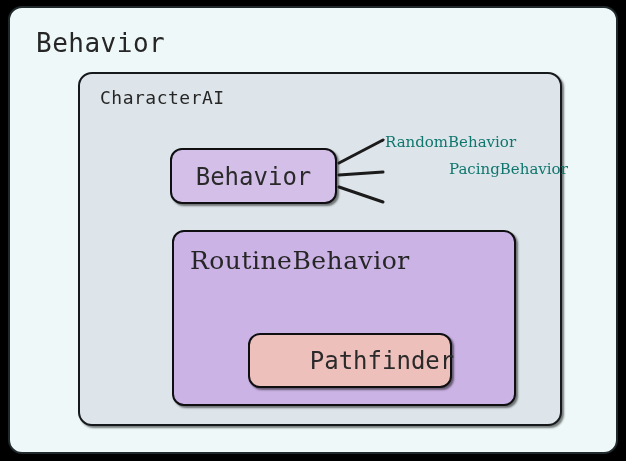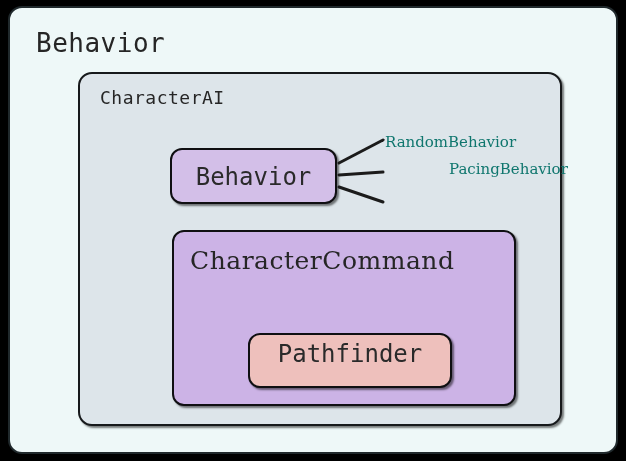--- a/index.html
+++ b/index.html
@@ -113,21 +113,21 @@
   .node-label {
     position: absolute;
     width: 100%;
     text-align: center;
     font-size: 24px;
     color: #2a2a2a;
     font-family: "DejaVu Sans Mono", monospace;
     white-space: nowrap;
   }
   #behavior-label { top: 13px; }
-  #pathfinder-label { top: 5px; }
+  #pathfinder-label { top: 12px; padding-left: 32px; }
 
   
   .leaf-label {
     position: absolute;
     font-size: 15px;
     color: #0f766e;
     white-space: nowrap;
     font-family: "DejaVu Serif", serif;
     letter-spacing: 0px;
   }
@@ -155,21 +155,21 @@
 
   <div class="box" id="characterai-box">
     <div class="box-title" id="characterai-title">CharacterAI</div>
   </div>
 
   <div class="box" id="behavior-box">
     <div class="node-label" id="behavior-label">Behavior</div>
   </div>
 
   <div class="box" id="charactercommand-box">
-    <div class="box-title" id="charactercommand-title">CharacterCommand</div>
+    <div class="box-title" id="charactercommand-title">RoutineBehavior</div>
   </div>
 
   <div class="box" id="pathfinder-box">
     <div class="node-label" id="pathfinder-label">Pathfinder</div>
   </div>
 
   <svg id="connector-svg">
     <line x1="339" y1="163" x2="383" y2="140" stroke="#1b1b1b" stroke-width="3" stroke-linecap="round"></line>
     <line x1="339" y1="175" x2="383" y2="172" stroke="#1b1b1b" stroke-width="3" stroke-linecap="round"></line>
     <line x1="339" y1="187" x2="383" y2="202" stroke="#1b1b1b" stroke-width="3" stroke-linecap="round"></line>

